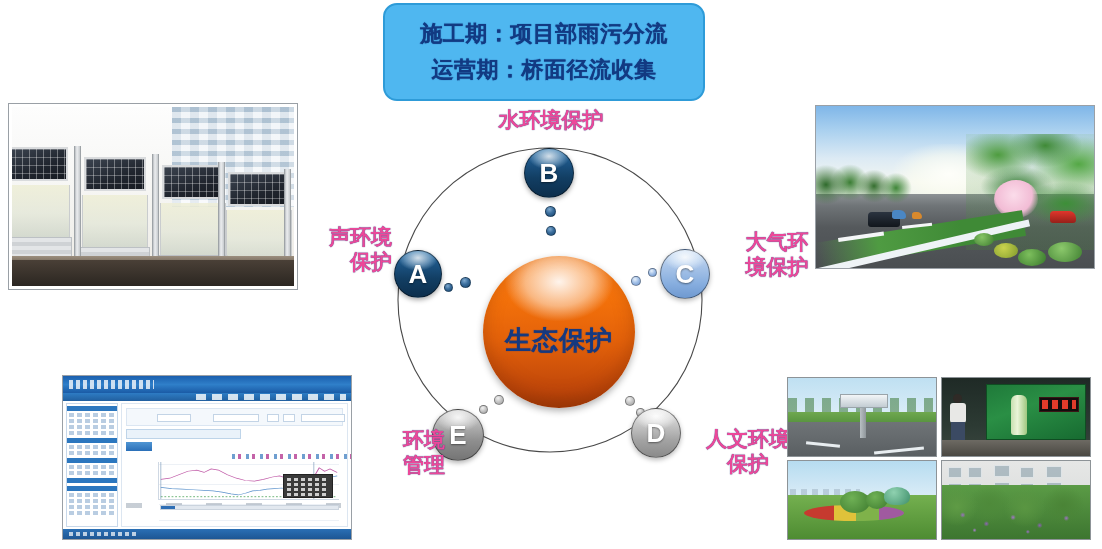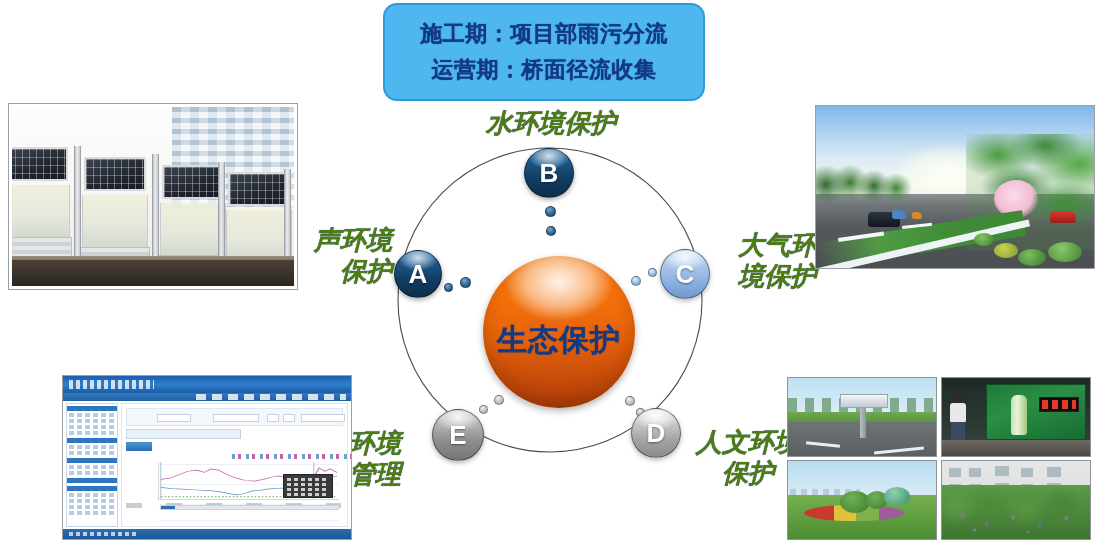--- a/index.html
+++ b/index.html
@@ -26,54 +26,53 @@
     color: #123A82;
     font-size: 22px; font-weight: bold;
     letter-spacing: 0.5px;
     text-shadow: 0 0 1px #123A82;
     white-space: nowrap;
   }
 
   
   .dlabel {
     position: absolute;
-    color: #4d7c0f;
-    font-size: 26px; font-weight: bold;
+    color: #ec4899;
+    font-size: 21px; font-weight: bold;
     line-height: 1.18;
     text-shadow: 0 0 1px #16397F;
     white-space: pre-line;
-    font-style: italic;
   }
   .dlabel.c  { text-align: center; }
   .dlabel.r  { text-align: right; }
   .dlabel.l  { text-align: left; }
 
   #label-water { left: 451px; top: 108px; width: 200px; text-align: center; }
   #label-sound { left: 282px; top: 225px; width: 110px; }
   #label-air   { left: 722px; top: 230px; width: 110px; text-align: center; }
   #label-human { left: 688px; top: 427px; width: 120px; text-align: center; }
-  #label-mgmt  { left: 349px; top: 428px; width: 96px; text-align: left; }
+  #label-mgmt  { left: 349px; top: 428px; width: 96px; text-align: right; }
 
   
   .ring-svg { position: absolute; left: 380px; top: 140px; width: 340px; height: 320px; }
 
   
   .core {
     position: absolute; left: 483px; top: 256px;
     width: 152px; height: 152px;
     border-radius: 50%;
     background:
       radial-gradient(ellipse 58% 42% at 50% 17%, rgba(255,255,255,0.92) 0%, rgba(255,240,225,0.55) 38%, rgba(255,255,255,0) 62%),
       linear-gradient(180deg, #F97B12 0%, #F2700A 30%, #E4620A 55%, #C0470A 88%, #A63B08 100%);
     box-shadow: 0 3px 7px rgba(0,0,0,0.30), inset 0 -8px 18px rgba(120,40,0,0.35);
     display: flex; align-items: center; justify-content: center;
   }
   .core-text {
     color: #16397F;
-    font-size: 30px; font-weight: bold;
+    font-size: 26px; font-weight: bold;
     letter-spacing: 1px;
     text-shadow: 0 0 1px #16397F;
     margin-top: 16px;
   }
 
   
   .node {
     position: absolute;
     border-radius: 50%;
     display: flex; align-items: center; justify-content: center;

